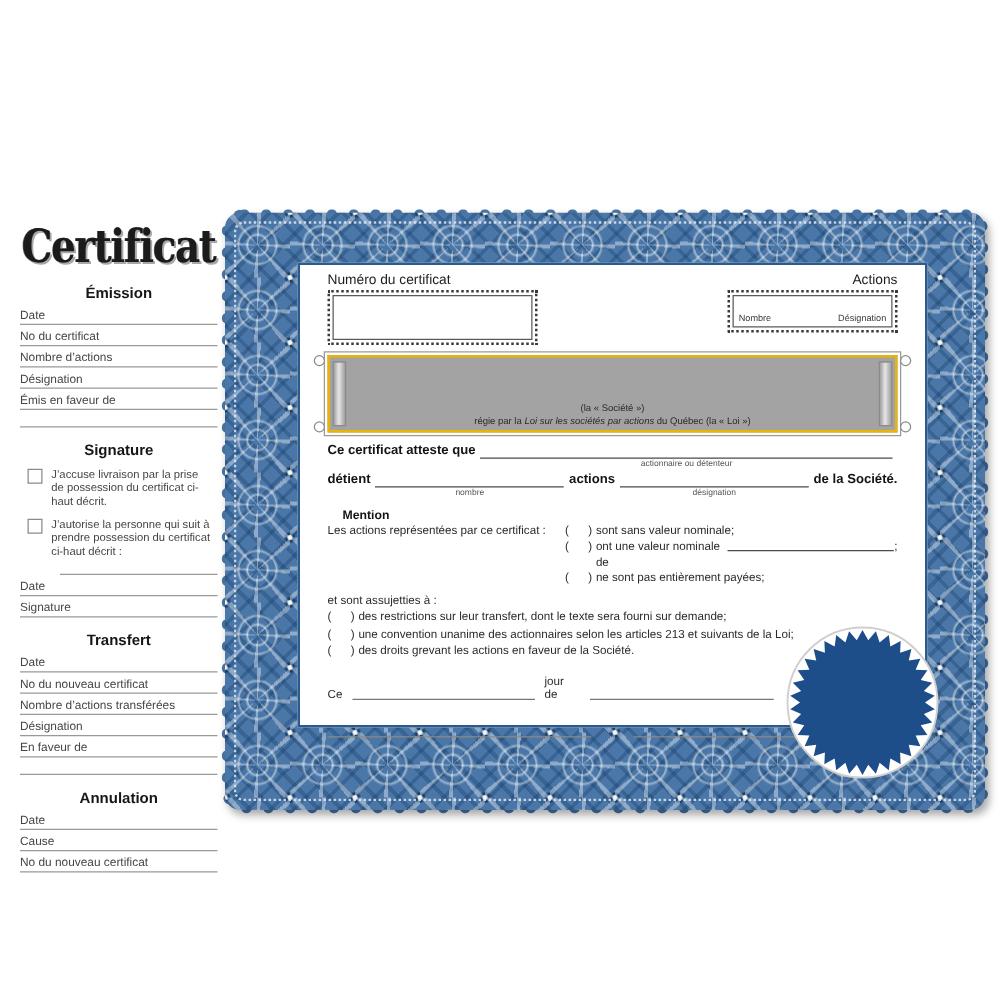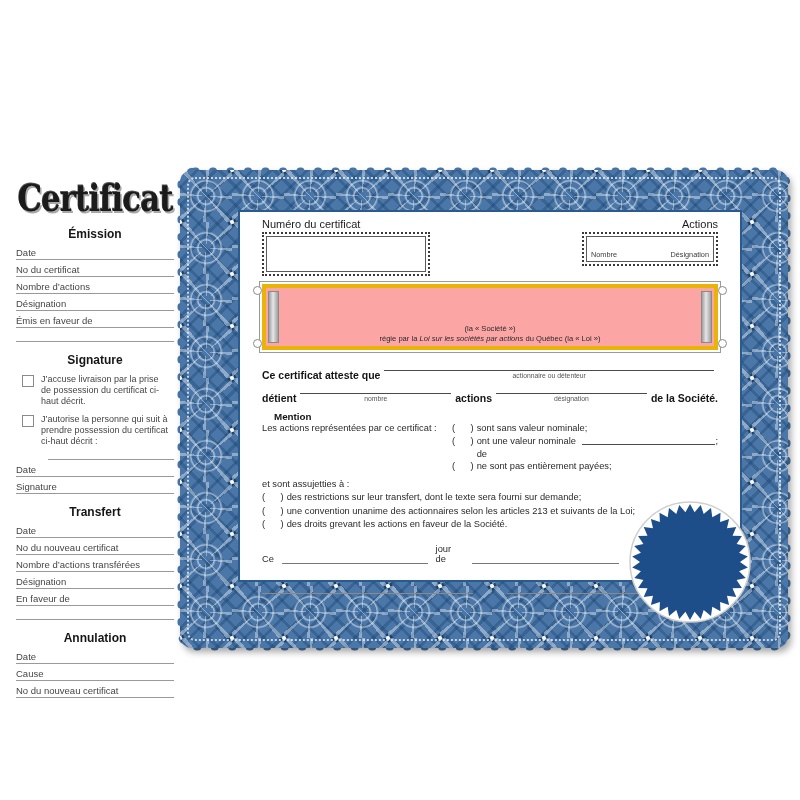--- a/index.html
+++ b/index.html
@@ -49,32 +49,32 @@
   .row-top{display:flex;justify-content:space-between;}
   .lbl-bold{font-size:11px;font-weight:normal;color:#1c1c1c;}
   .right{text-align:right;}
   .chain{border:2px dotted #3a3a3a;padding:2px;margin-top:2px;}
   .chain-in{border:1px solid #5a5a5a;height:100%;box-sizing:border-box;position:relative;}
   .chain-num{width:160px;height:36px;}
   .chain-act{width:128px;height:26px;}
   .act-col{position:absolute;bottom:2px;font-size:7.3px;color:#3a3a3a;}
   .act-col.c1{left:4px;} .act-col.c2{right:4px;}
 
-  .company-box{position:relative;margin:8px 0 0 0;height:58px;border:4px solid #eab308;outline:1px solid #9a9a9a;
-               outline-offset:2px;background:#fca5a5;}
+  .company-box{position:relative;margin:8px 0 0 0;height:58px;border:2px solid #eab308;outline:1px solid #9a9a9a;
+               outline-offset:2px;background:#a3a3a3;}
   .post{position:absolute;top:3px;bottom:3px;width:9px;border:1px solid #8a8a8a;
         background:linear-gradient(90deg,#9f9f9f,#e6e6e6 45%,#9f9f9f);}
   .post.pl{left:2px;} .post.pr{right:2px;}
   .cdot{position:absolute;width:7px;height:7px;border:1px solid #8a8a8a;border-radius:50%;background:#fff;}
   .cdot.tl{left:-13px;top:-2px;} .cdot.bl{left:-13px;bottom:-2px;}
   .cdot.tr{right:-13px;top:-2px;} .cdot.br{right:-13px;bottom:-2px;}
   .company-captions{position:absolute;left:0;right:0;bottom:3px;text-align:center;font-size:7.6px;color:#2a2a2a;line-height:1.25;}
 
   .textblock{margin-top:8px;}
-  .arow{display:flex;align-items:flex-end;}
+  .arow{display:flex;align-items:flex-start;}
   .blabel{font-weight:bold;font-size:10.5px;color:#141414;flex:none;}
   .lw{flex:1;display:flex;flex-direction:column;margin:0 4px;}
   .lw .ln{border-bottom:1px solid #4a4a4a;height:12px;}
   .lw .cap{font-size:6.8px;color:#555;text-align:center;height:9px;padding-top:1px;}
   .para{margin-top:5px;line-height:1.32;text-align:justify;color:#262626;}
   .mhead{font-weight:bold;font-size:9.8px;color:#141414;margin-top:7px;padding-left:12px;}
   .mrow{display:flex;line-height:1.38;}
   .mlead{width:190px;flex:none;}
   .sp{width:190px;flex:none;}
   .bk{white-space:pre;flex:none;margin-right:3px;}

